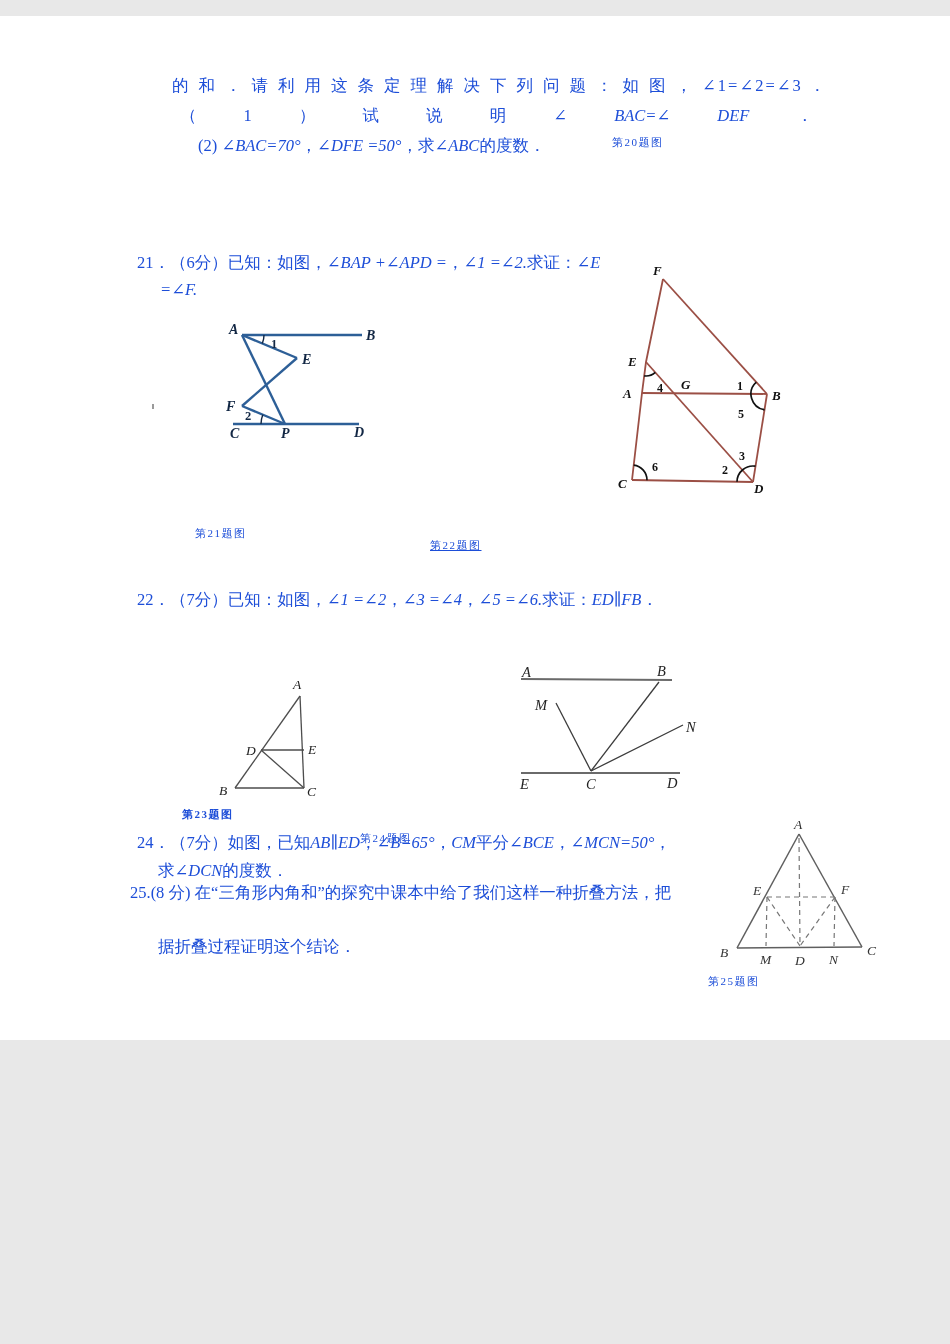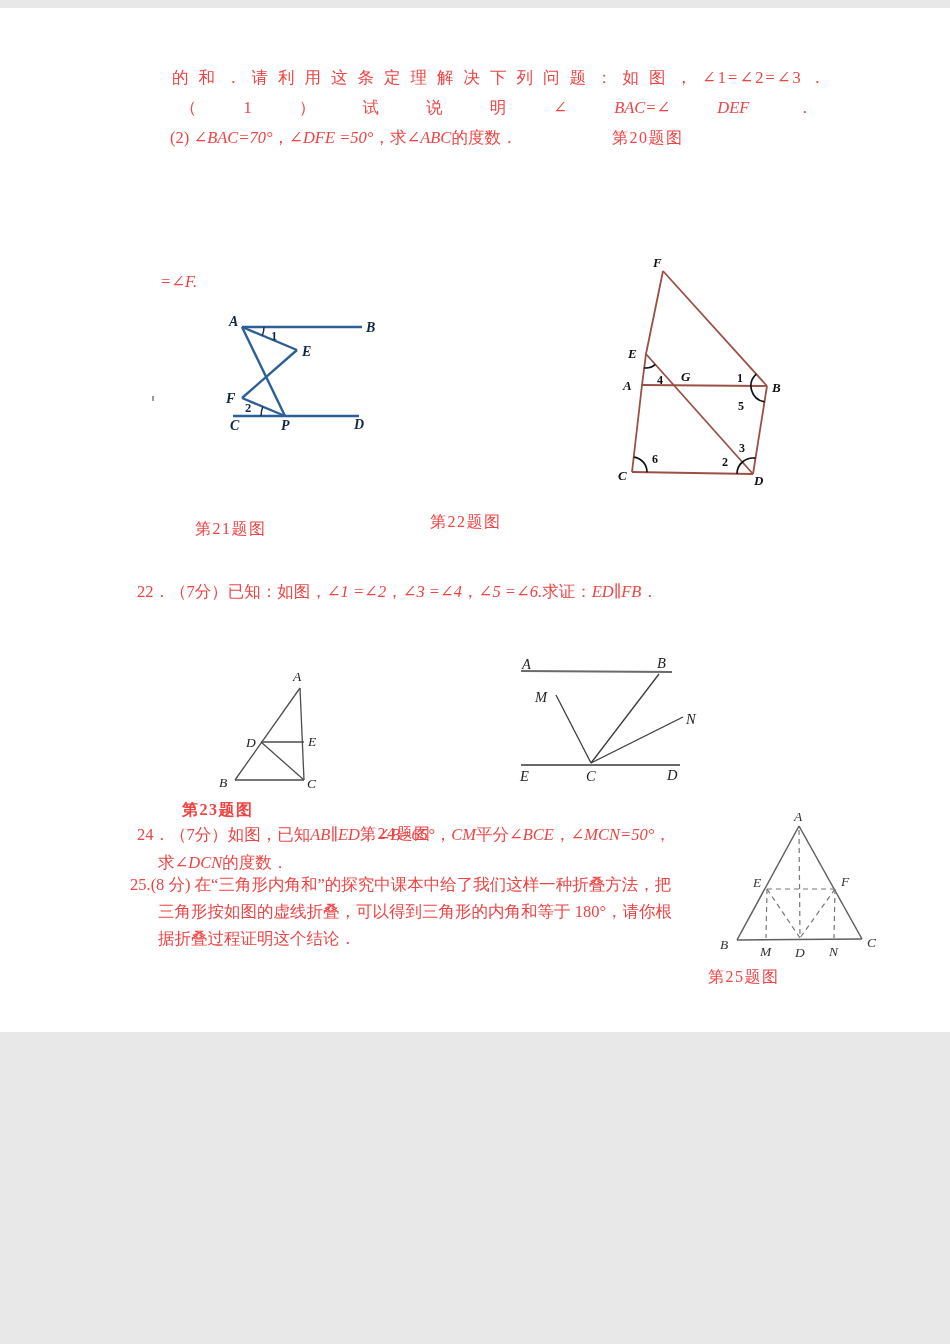--- a/index.html
+++ b/index.html
@@ -1,25 +1,25 @@
 <!DOCTYPE html>
 <html><head>
 <meta charset="utf-8">
 <style>
   html,body{margin:0;padding:0;}
   body{background:#e8e8e8;}
-  #page{position:relative;width:950px;height:1024px;background:#ffffff;margin:8px auto;
-        font-family:"Liberation Serif","DejaVu Serif",serif;color:#ef4444;overflow:hidden;}
+  #page{position:relative;width:950px;height:1024px;background:#ffffff;margin:16px auto;
+        font-family:"Liberation Serif","DejaVu Serif",serif;color:#1d4ed8;overflow:hidden;}
   .abs{position:absolute;}
   .txt{font-size:16.5px;line-height:1.2;white-space:nowrap;}
   .k{font-style:normal;}
   .m{font-style:normal;}
   .mi{font-style:italic;text-align:center;}
   .jrow{display:flex;justify-content:space-between;}
-  .cap{font-size:16px;letter-spacing:1.5px;}
+  .cap{font-size:11px;letter-spacing:1.5px;}
   .cjkwide{letter-spacing:10px;}
   .mathwide{letter-spacing:2px;}
   svg{display:block;overflow:visible;}
   .lab{font-family:"Liberation Serif","DejaVu Serif",serif;font-style:italic;font-weight:bold;}
   .num{font-family:"Liberation Serif","DejaVu Serif",serif;font-weight:bold;font-style:normal;}
   .f21lab{fill:#122744;font-size:14px;}
   .f21num{fill:#122744;font-size:12.5px;}
   .f22lab{fill:#111111;font-size:13px;}
   .f22num{fill:#111111;font-size:12px;}
   .f23lab{fill:#222222;font-size:13.5px;font-weight:normal;}
@@ -41,23 +41,24 @@
       <span class="m">1</span>
       <span class="k">）</span>
       <span class="k">试</span>
       <span class="k">说</span>
       <span class="k">明</span>
       <span class="m">∠</span>
       <span class="mi">BAC=∠</span>
       <span class="mi">DEF</span>
       <span class="k">．</span>
     </div>
-  <div class="abs txt" style="left:170px;top:120px;"><span class="m">(2) </span><span class="mi">∠BAC=70°</span><span class="k">，</span><span class="mi">∠DFE =50°</span><span class="k">，求</span><span class="mi">∠ABC</span><span class="k">的度数．</span></div>
+  <div class="abs txt" style="left:198px;top:120px;"><span class="m">(2) </span><span class="mi">∠BAC=70°</span><span class="k">，</span><span class="mi">∠DFE =50°</span><span class="k">，求</span><span class="mi">∠ABC</span><span class="k">的度数．</span></div>
   <div class="abs txt cap" style="left:612px;top:120px;">第20题图</div>
 
+  <div class="abs txt" style="left:137px;top:237px;"><span class="k">21．（6分）已知：如图，</span><span class="mi">∠BAP +∠APD =</span><span class="k">，</span><span class="mi">∠1 =∠2.</span><span class="k">求证：</span><span class="mi">∠E</span></div>
   <div class="abs txt" style="left:160px;top:264px;"><span class="mi">=∠F.</span></div>
 
   <div class="stray" style="left:152px;top:388px;"></div>
 
   <svg class="abs" style="left:225px;top:303px;" width="155" height="122" viewBox="0 0 155 122">
     <g stroke="#2d5f97" stroke-width="2.4" fill="none">
       <line x1="17" y1="16" x2="137" y2="16"></line>
       <line x1="8" y1="105" x2="134" y2="105"></line>
       <line x1="17" y1="16" x2="72" y2="39"></line>
       <line x1="17" y1="16" x2="60" y2="105"></line>
@@ -103,21 +104,21 @@
     <text class="lab f22lab" x="139" y="232">D</text>
     <text class="num f22num" x="122" y="129">1</text>
     <text class="num f22num" x="123" y="157">5</text>
     <text class="num f22num" x="124" y="199">3</text>
     <text class="num f22num" x="107" y="213">2</text>
     <text class="num f22num" x="42" y="131">4</text>
     <text class="num f22num" x="37" y="210">6</text>
   </svg>
 
   <div class="abs txt cap" style="left:195px;top:511px;">第21题图</div>
-  <div class="abs txt cap" style="left:430px;top:504px;">第22题图</div>
+  <div class="abs txt cap" style="left:430px;top:523px;text-decoration:underline;">第22题图</div>
 
   <div class="abs txt" style="left:137px;top:574px;"><span class="k">22．（7分）已知：如图，</span><span class="mi">∠1 =∠2</span><span class="k">，</span><span class="mi">∠3 =∠4</span><span class="k">，</span><span class="mi">∠5 =∠6.</span><span class="k">求证：</span><span class="mi">ED∥FB</span><span class="k">．</span></div>
 
   <svg class="abs" style="left:215px;top:655px;" width="120" height="130" viewBox="0 0 120 130">
     <g stroke="#4d4d4d" stroke-width="1.3" fill="none">
       <line x1="85" y1="25" x2="20" y2="117"></line>
       <line x1="85" y1="25" x2="89" y2="117"></line>
       <line x1="20" y1="117" x2="89" y2="117"></line>
       <line x1="46" y1="79" x2="89" y2="79"></line>
       <line x1="46" y1="79" x2="89" y2="117"></line>
@@ -147,21 +148,20 @@
     <text class="lab f24lab" x="71" y="128">C</text>
     <text class="lab f24lab" x="152" y="127">D</text>
   </svg>
 
   <div class="abs txt cap" style="left:182px;top:792px;font-weight:bold;">第23题图</div>
   <div class="abs txt cap" style="left:360px;top:816px;">第24题图</div>
 
   <div class="abs txt" style="left:137px;top:817px;"><span class="k">24．（7分）如图，已知</span><span class="mi">AB∥ED</span><span class="k">，</span><span class="mi">∠B=65°</span><span class="k">，</span><span class="mi">CM</span><span class="k">平分</span><span class="mi">∠BCE</span><span class="k">，</span><span class="mi">∠MCN=50°</span><span class="k">，</span></div>
   <div class="abs txt" style="left:158px;top:845px;"><span class="k">求</span><span class="mi">∠DCN</span><span class="k">的度数．</span></div>
   <div class="abs txt" style="left:130px;top:867px;"><span class="k">25.(8 分) 在“三角形内角和”的探究中课本中给了我们这样一种折叠方法，把</span></div>
-  <div class="abs txt" style="left:158px;top:894px;"><span class="k">三角形按如图的虚线折叠，可以得到三角形的内角和等于 180°，请你根</span></div>
   <div class="abs txt" style="left:158px;top:921px;"><span class="k">据折叠过程证明这个结论．</span></div>
 
   <svg class="abs" style="left:715px;top:800px;" width="175" height="155" viewBox="0 0 175 155">
     <g stroke="#5f5f5f" stroke-width="1.5" fill="none">
       <line x1="22" y1="132" x2="84" y2="18"></line>
       <line x1="84" y1="18" x2="147" y2="131"></line>
       <line x1="22" y1="132" x2="147" y2="131"></line>
     </g>
     <g stroke="#777777" stroke-width="1.2" stroke-dasharray="5,4" fill="none">
       <line x1="84" y1="22" x2="85" y2="130"></line>

